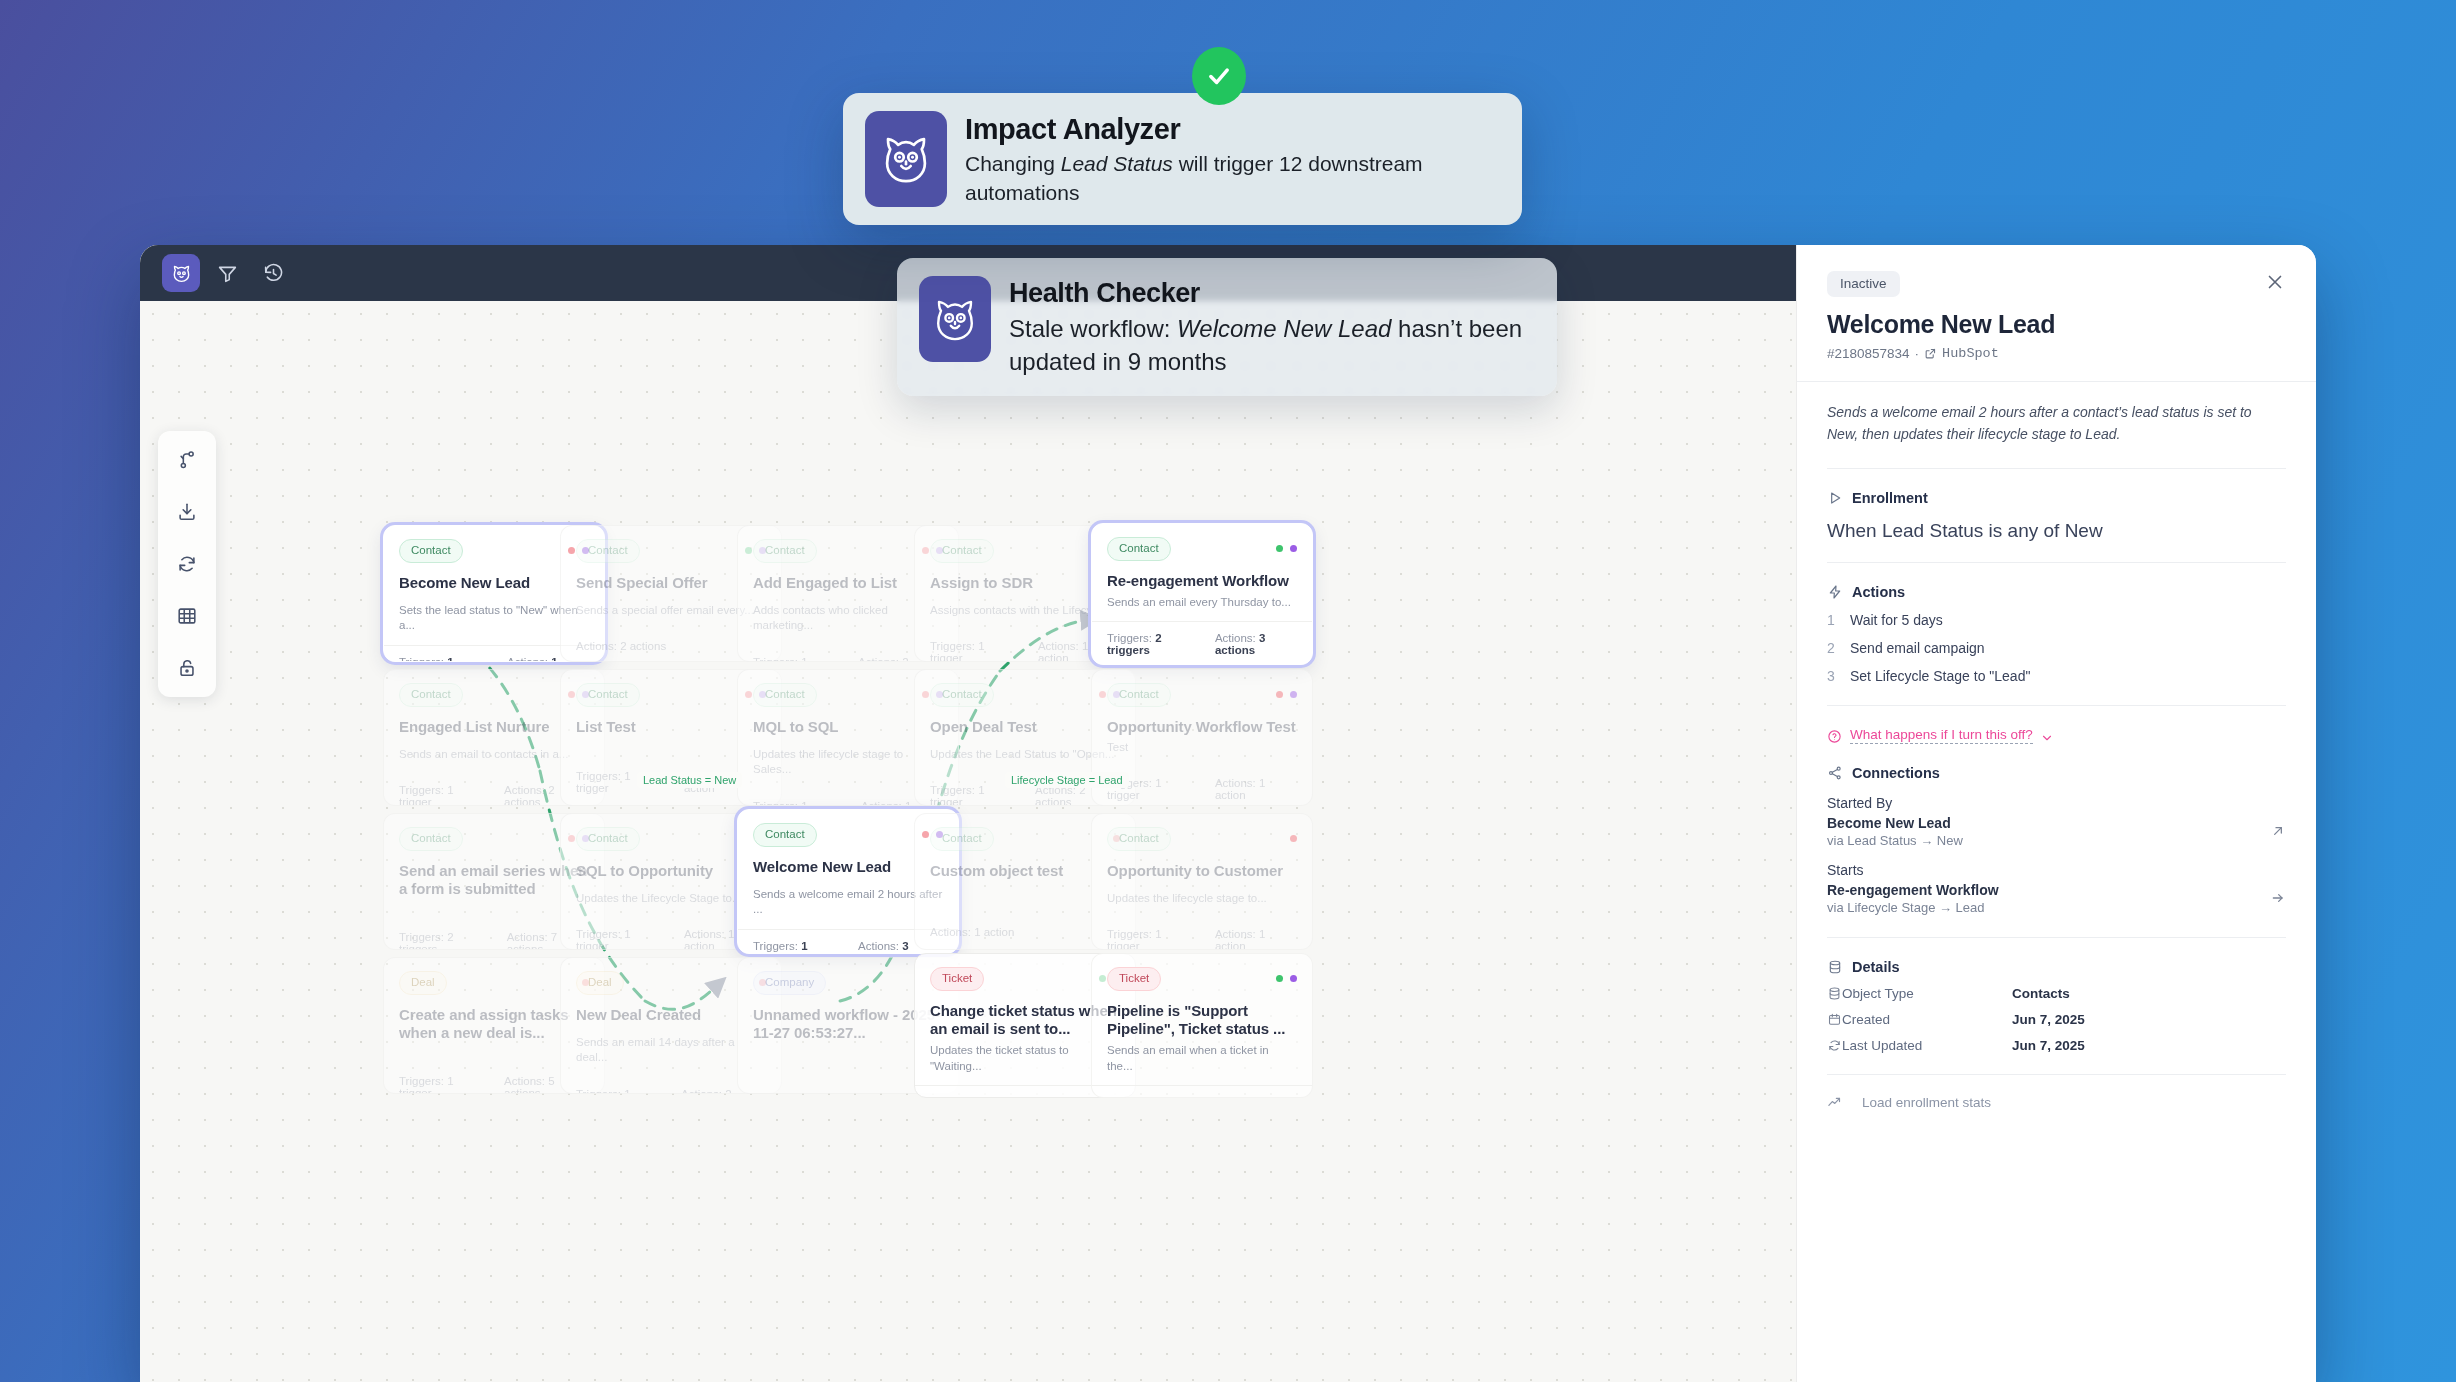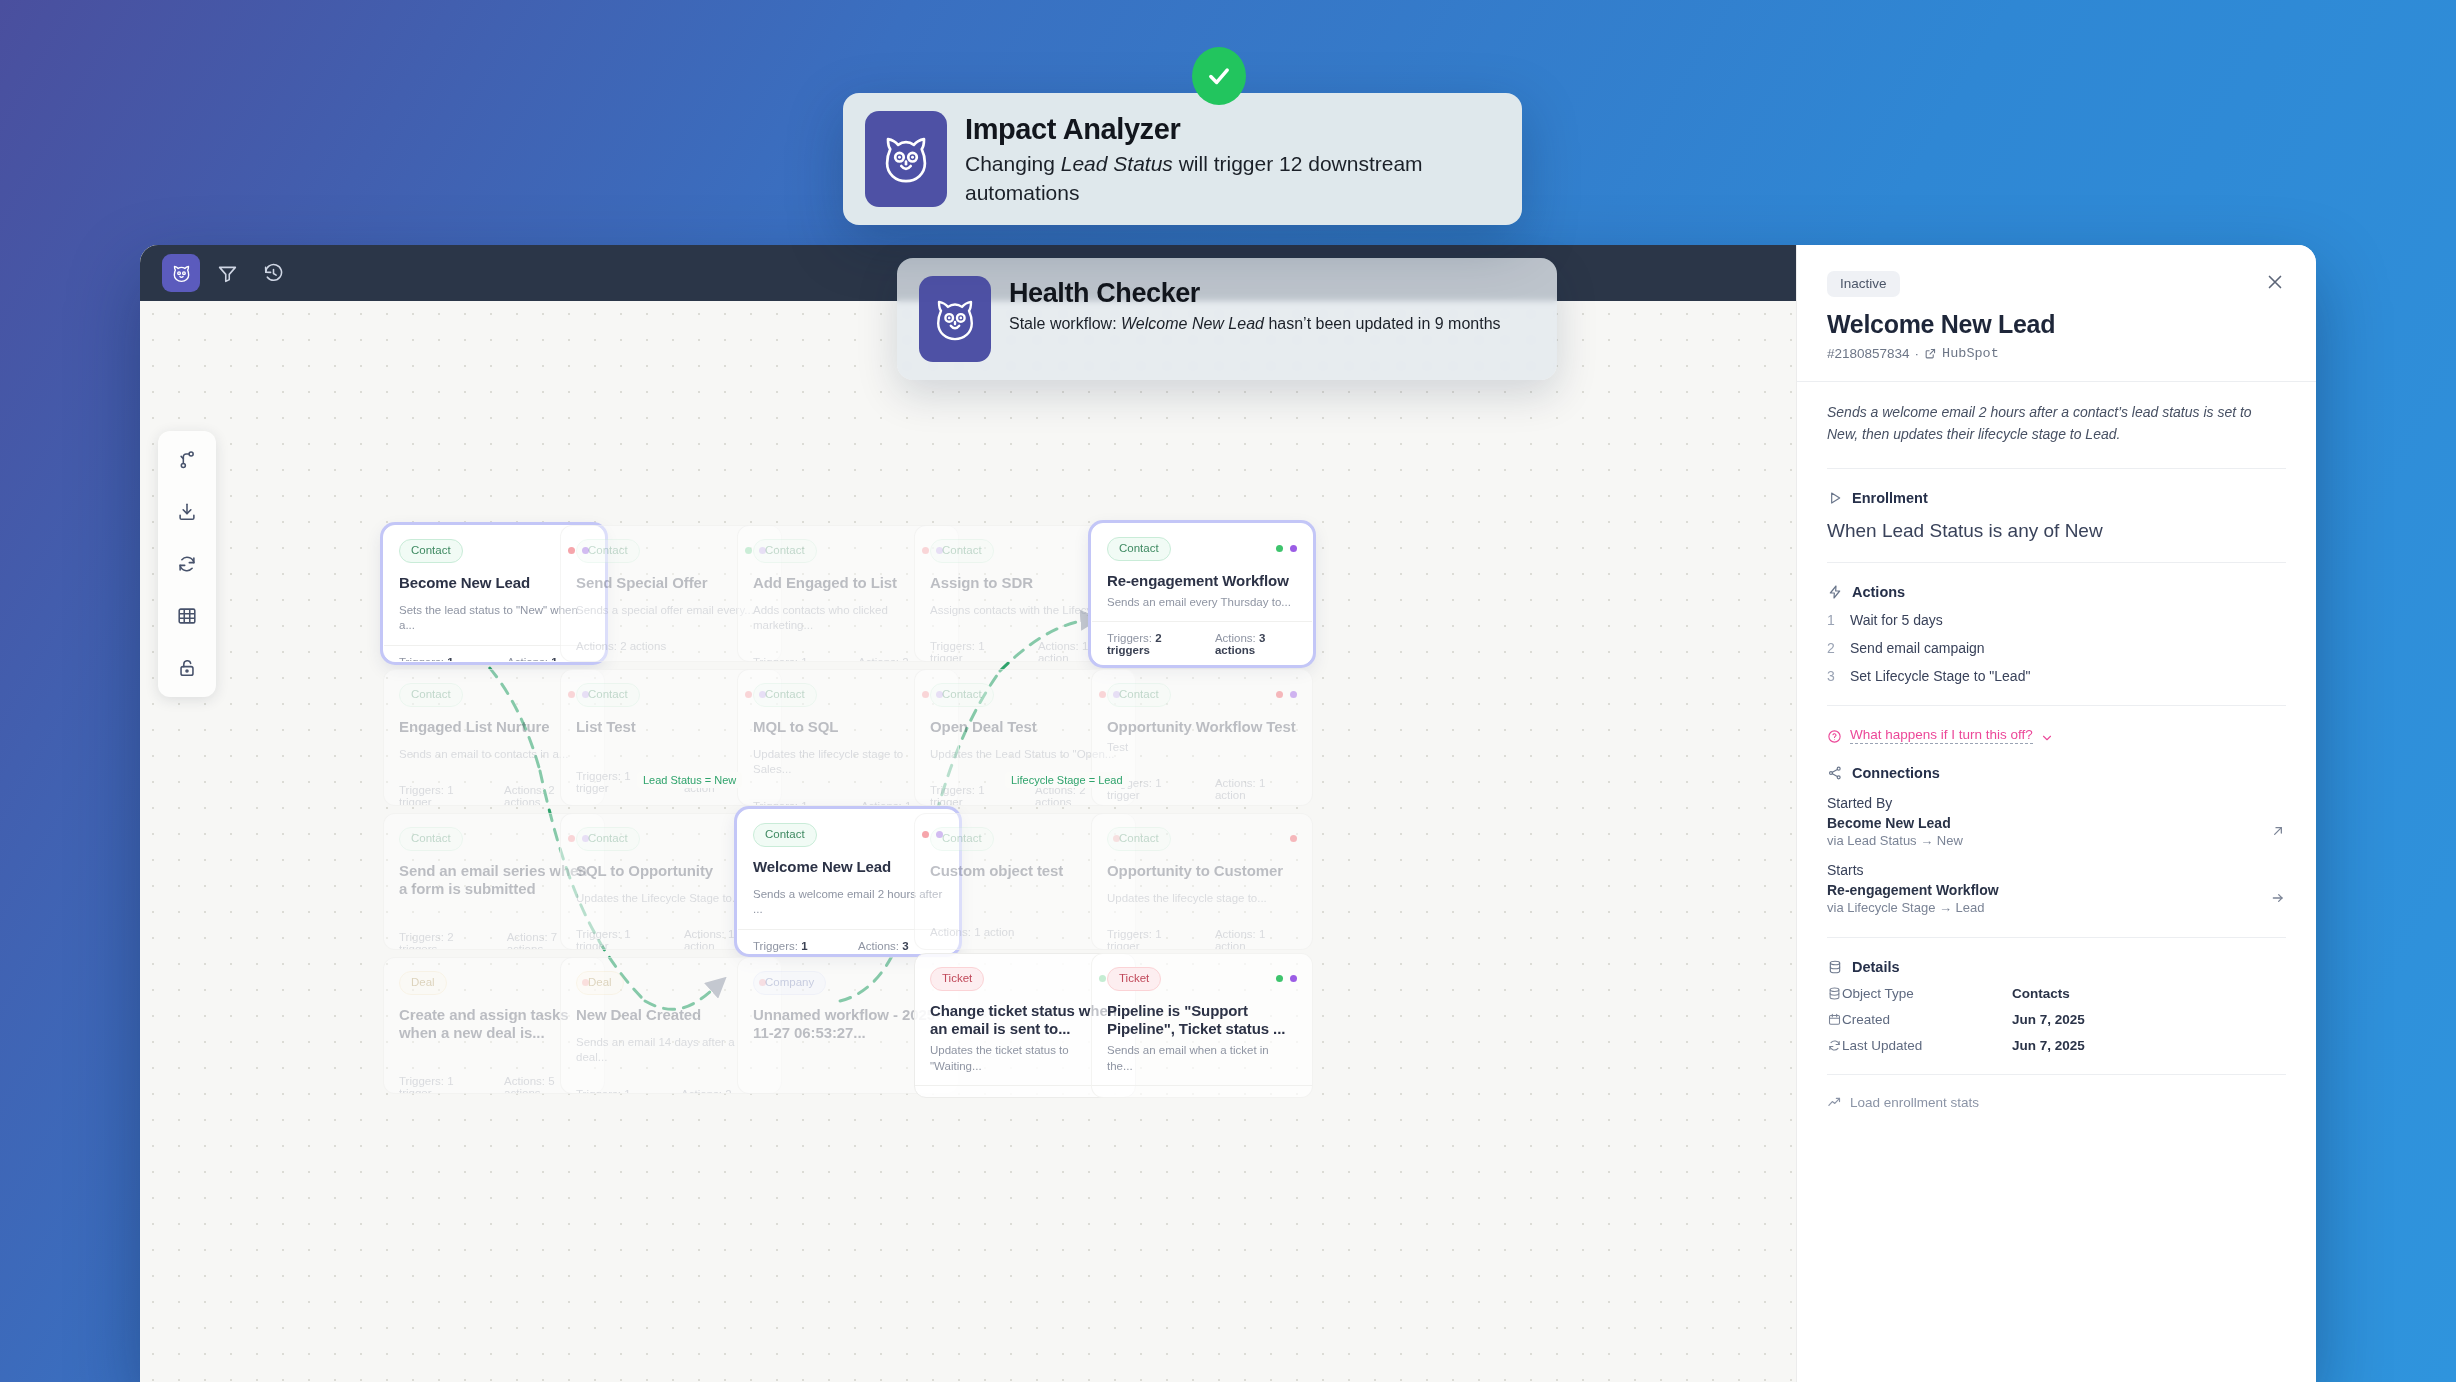--- a/index.html
+++ b/index.html
@@ -158,21 +158,21 @@
   .conn-via { font-size: 13px; color: #7b8496; margin-top: 2px; }
   .conn-arrow { color: #7b8496; width: 16px; height: 16px; }
   .conn-arrow svg { width: 16px; height: 16px; display: block; }
 
   .detail-row { display: flex; align-items: center; margin-top: 11px; font-size: 13.5px; }
   .detail-row .dl { display: flex; align-items: center; color: #5f6a80; width: 185px; }
   .detail-row .dl .di { width: 15px; height: 15px; color: #7b8496; }
   .detail-row .dl .di svg { width: 15px; height: 15px; display: block; }
   .detail-row .dv { font-weight: 700; color: #2a3348; }
 
-  #load-stats { display: flex; align-items: flex-end; gap: 8px; font-size: 13.5px; color: #8b94a6; margin-top: 20px; cursor: pointer; }
+  #load-stats { display: flex; align-items: flex-end; gap: 20px; font-size: 13.5px; color: #8b94a6; margin-top: 20px; cursor: pointer; }
   #load-stats .li { width: 15px; height: 15px; }
   #load-stats .li svg { width: 15px; height: 15px; display: block; }
 
   
   .toast {
     position: absolute; display: flex; gap: 18px; align-items: flex-start;
     border-radius: 16px; padding: 18px 22px;
     backdrop-filter: blur(3px);
   }
   #toast-health {
@@ -192,21 +192,21 @@
     background: #4e51a5; border-radius: 14px;
     display: flex; align-items: center; justify-content: center;
   }
   #toast-health .toast-owl { width: 72px; height: 86px; }
   .toast-owl svg { width: 54px; height: 64px; display: block; }
   #toast-health .toast-owl svg { width: 48px; height: 57px; }
   .toast-txt { padding-top: 2px; }
   .toast-title { font-size: 29px; font-weight: 700; color: #12161d; line-height: 1.15; letter-spacing: -.4px; }
   #toast-health .toast-title { font-size: 27px; }
   .toast-msg { font-size: 21px; color: #1b2028; line-height: 1.36; margin-top: 4px; }
-  #toast-health .toast-msg { font-size: 16px; }
+  #toast-health .toast-msg { font-size: 24px; }
   .toast-msg i { font-style: italic; }
 
   #check-badge {
     position: absolute; left: 1192px; top: 47px; width: 54px; height: 58px;
     background: #22c55e; border-radius: 50%;
     display: flex; align-items: center; justify-content: center; z-index: 31;
   }
   #check-badge svg { width: 28px; height: 28px; display: block; color: #fff; }
 
   ::-webkit-scrollbar { width: 0; height: 0; }

